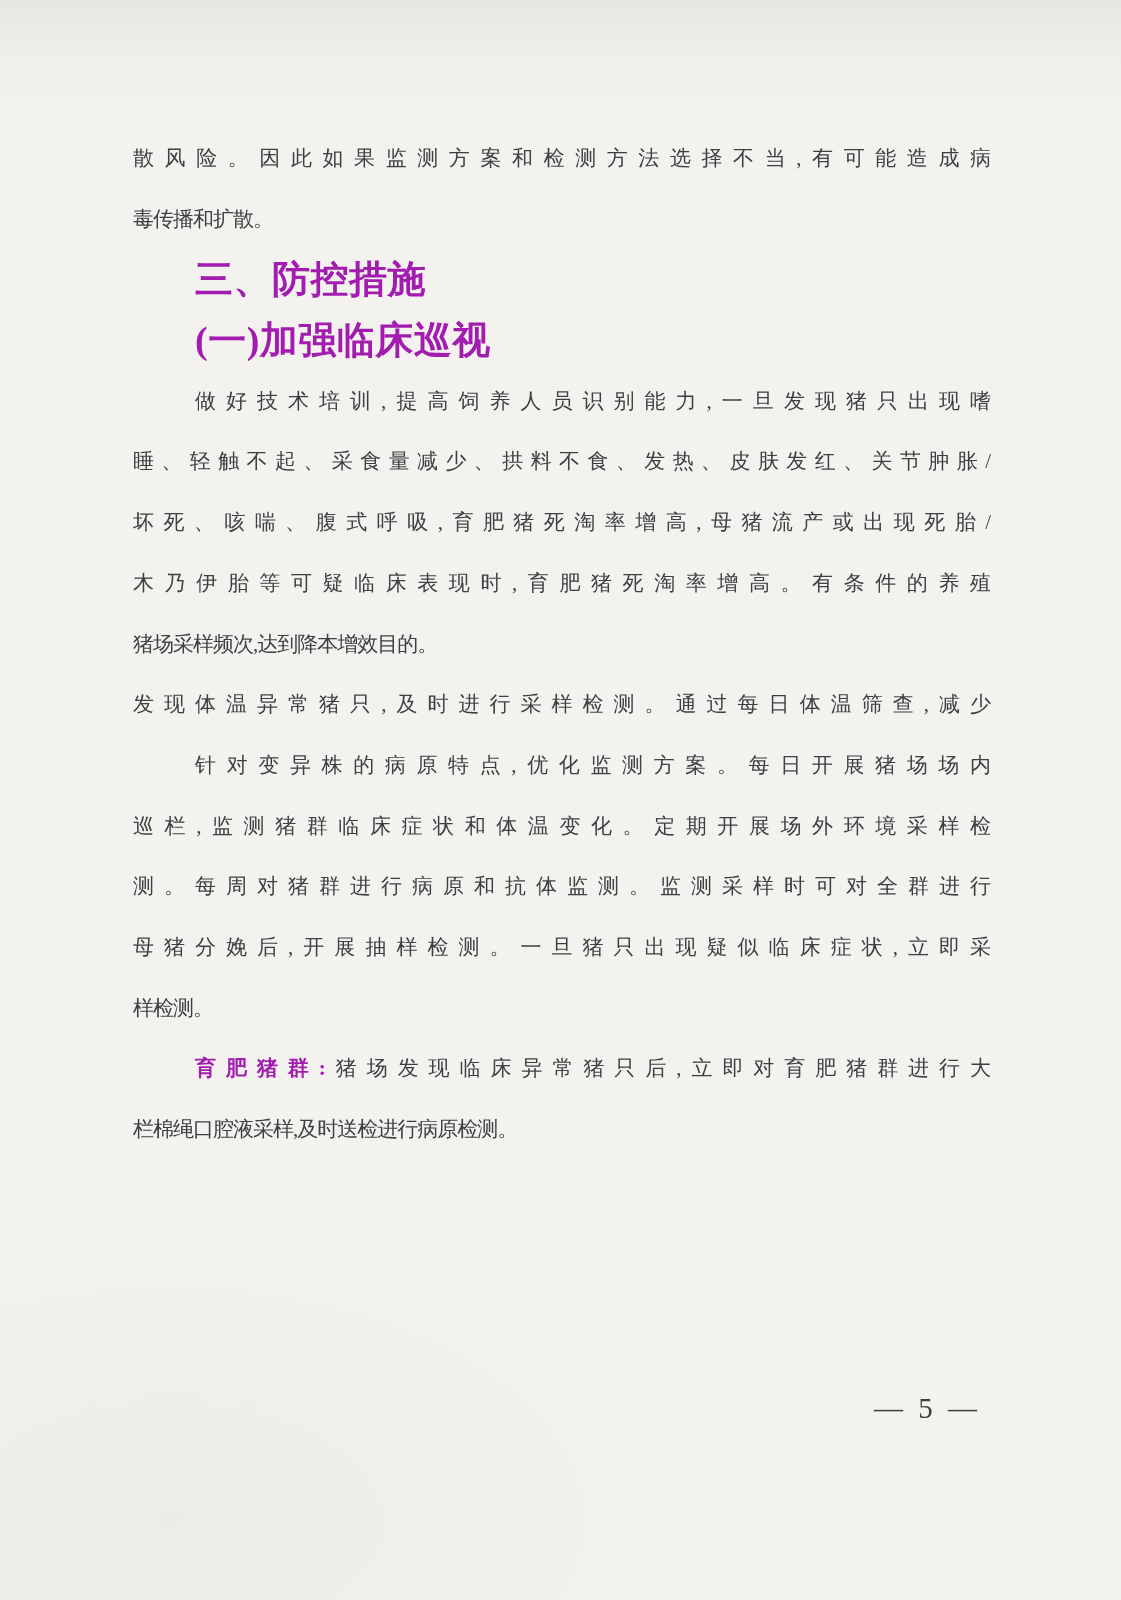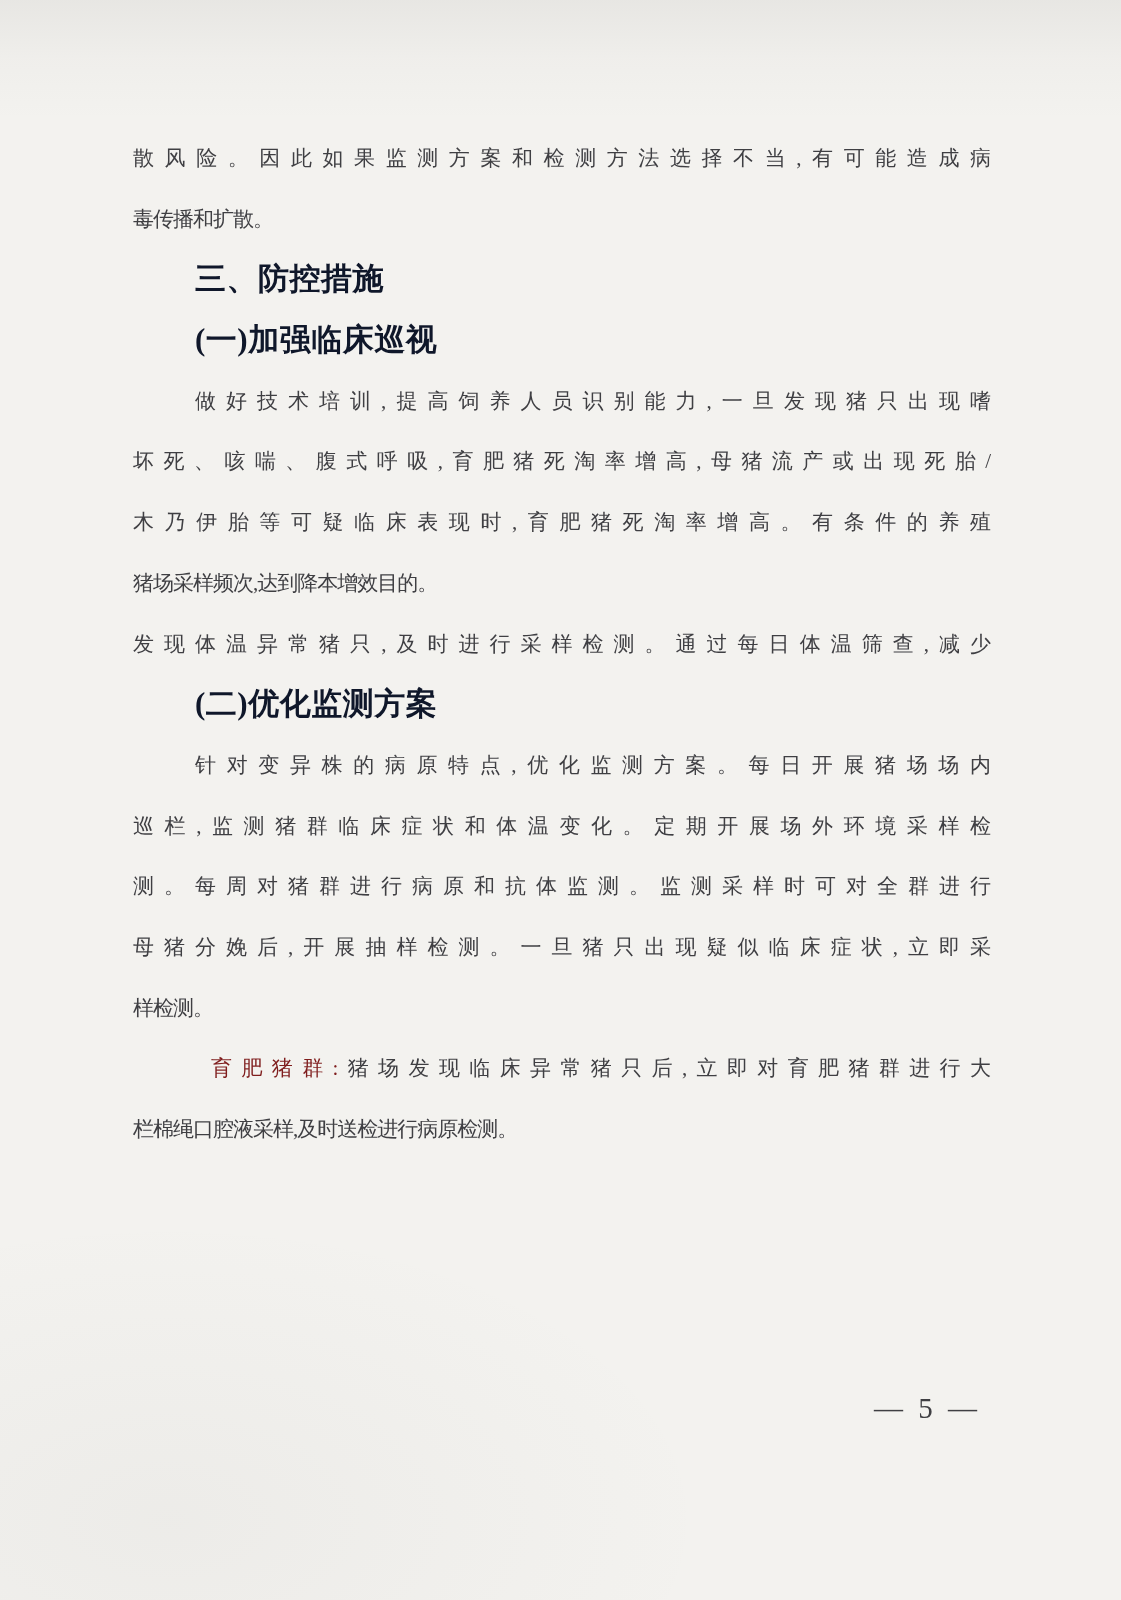--- a/index.html
+++ b/index.html
@@ -38,53 +38,52 @@
     text-align-last: justify;
     -moz-text-align-last: justify;
   }
   
   .ind {
     padding-left: 62px;
   }
   
   .h {
     font-weight: bold;
-    font-size: 31px;
+    font-size: 38px;
     letter-spacing: 0.5px;
-    color: #0f172a;
+    color: #a21caf;
   }
   .lead {
-    font-weight: normal;
-    color: #7f1d1d;
-    margin-left: 16px;
+    font-weight: bold;
+    color: #a21caf;
   }
   .footer {
     position: absolute;
     top: 1392px;
     right: 140px;
     font-size: 29px;
     line-height: 32px;
     letter-spacing: 4px;
     color: #3f3f43;
   }
 </style>
 </head>
 <body>
 
 <div class="doc">
   <div class="line j">散风险。因此如果监测方案和检测方法选择不当,有可能造成病</div>
   <div class="line">毒传播和扩散。</div>
   <div class="line h ind">三、防控措施</div>
   <div class="line h ind">(一)加强临床巡视</div>
   <div class="line j ind">做好技术培训,提高饲养人员识别能力,一旦发现猪只出现嗜</div>
+  <div class="line j">睡、轻触不起、采食量减少、拱料不食、发热、皮肤发红、关节肿胀/</div>
   <div class="line j">坏死、咳喘、腹式呼吸,育肥猪死淘率增高,母猪流产或出现死胎/</div>
   <div class="line j">木乃伊胎等可疑临床表现时,育肥猪死淘率增高。有条件的养殖</div>
   <div class="line">猪场采样频次,达到降本增效目的。</div>
   <div class="line j">发现体温异常猪只,及时进行采样检测。通过每日体温筛查,减少</div>
-  <div class="line h ind">(二)优化监测方案</div>
   <div class="line j ind">针对变异株的病原特点,优化监测方案。每日开展猪场场内</div>
   <div class="line j">巡栏,监测猪群临床症状和体温变化。定期开展场外环境采样检</div>
   <div class="line j">测。每周对猪群进行病原和抗体监测。监测采样时可对全群进行</div>
   <div class="line j">母猪分娩后,开展抽样检测。一旦猪只出现疑似临床症状,立即采</div>
   <div class="line">样检测。</div>
   <div class="line j ind">
     <span class="lead">育肥猪群:</span><span>猪场发现临床异常猪只后,立即对育肥猪群进行大</span>
   </div>
   <div class="line">栏棉绳口腔液采样,及时送检进行病原检测。</div>
 </div>

